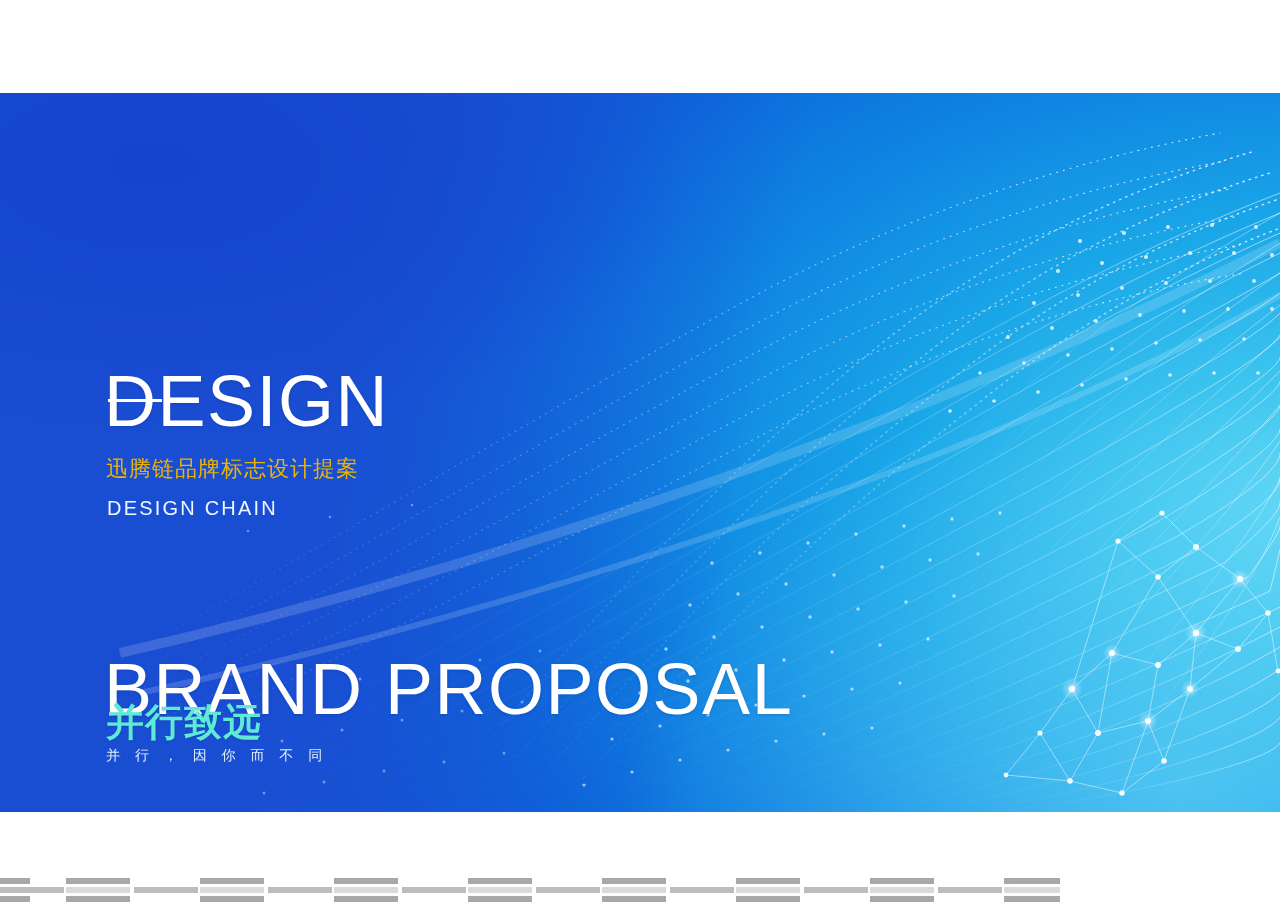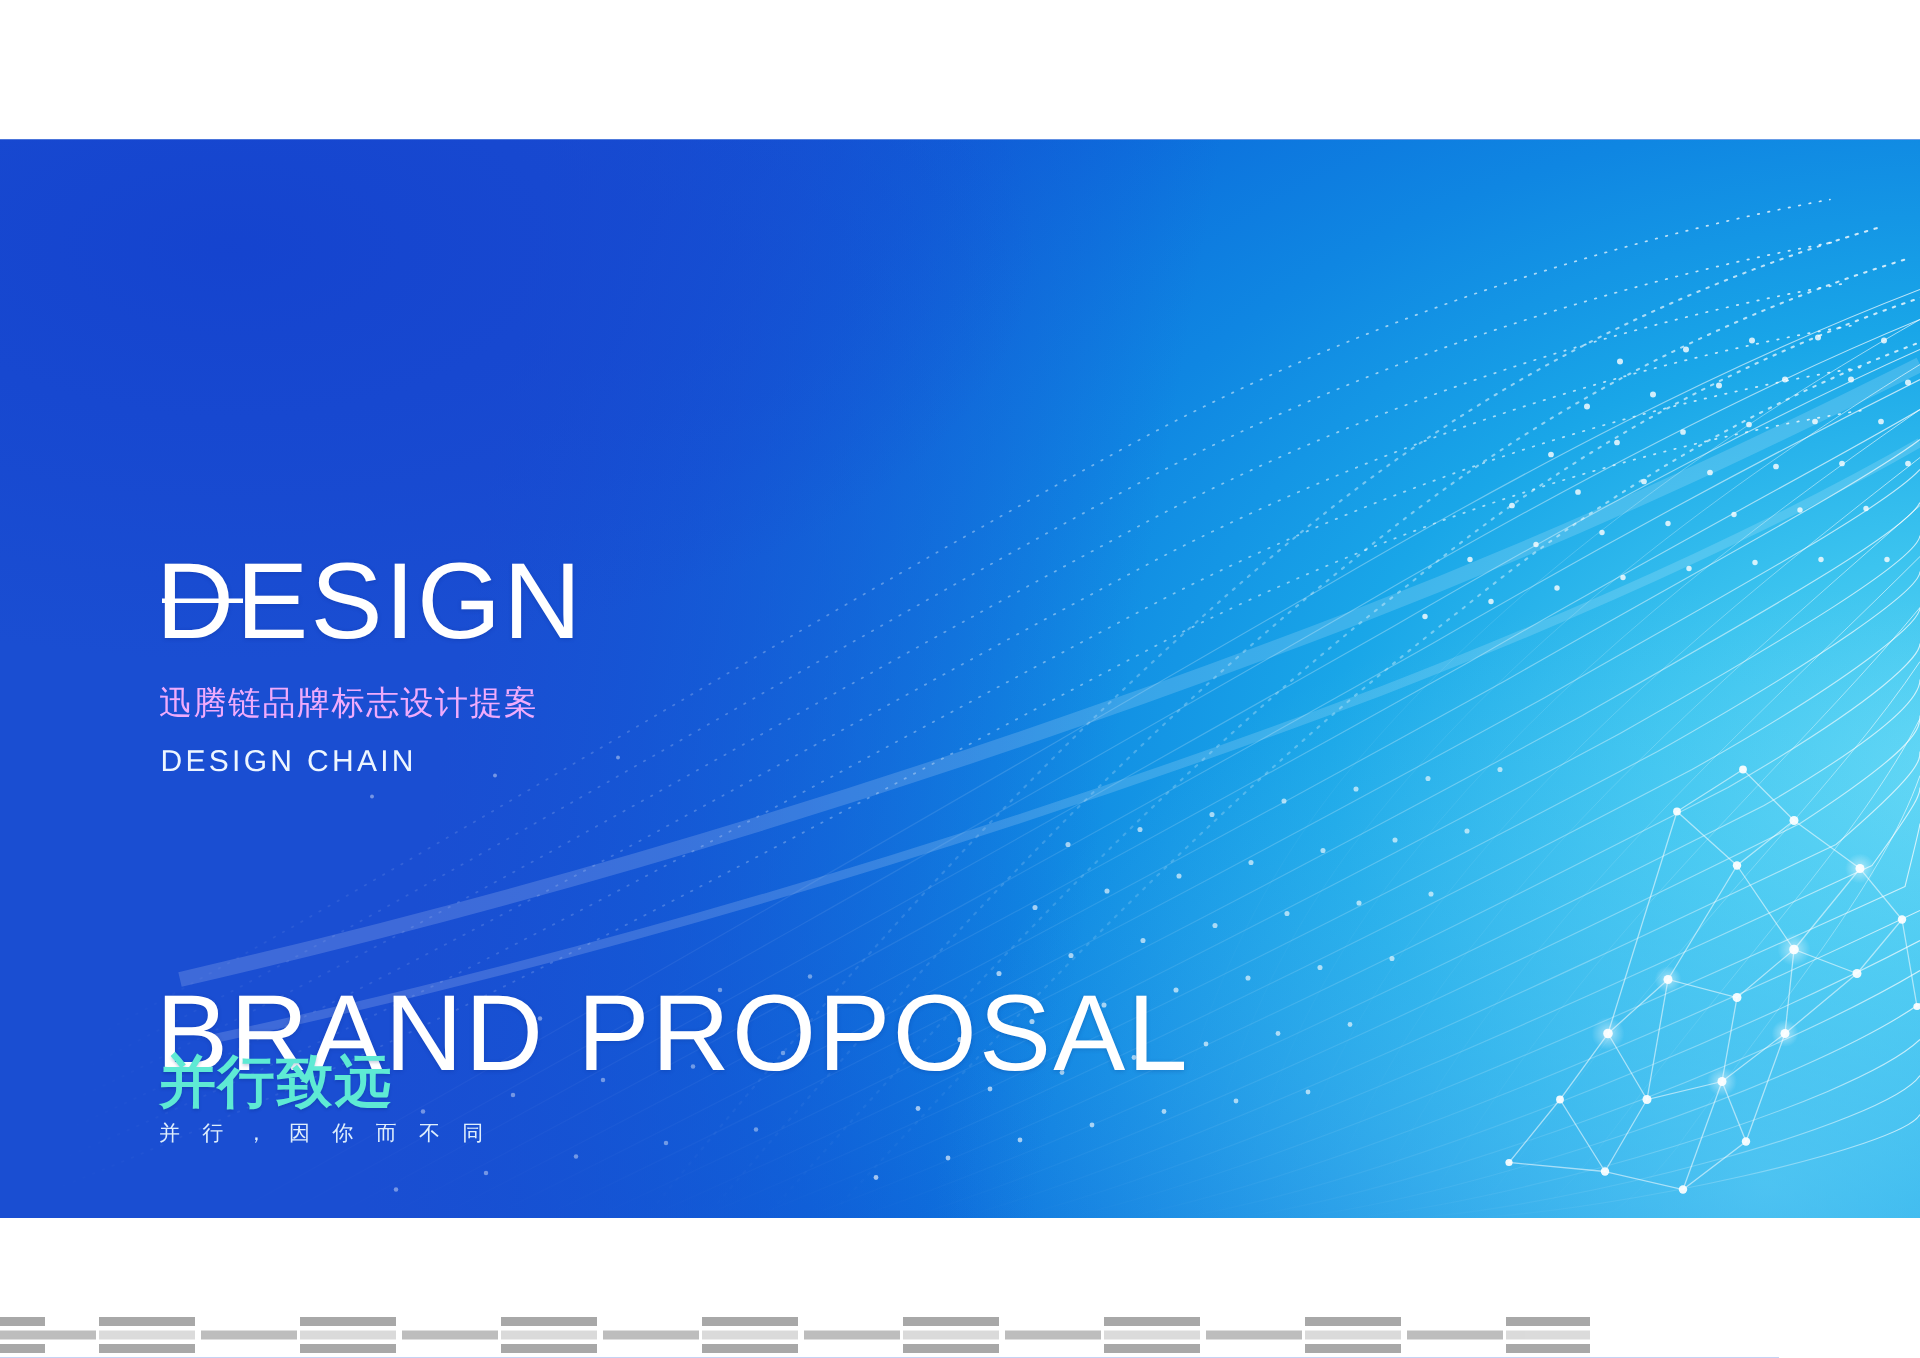--- a/index.html
+++ b/index.html
@@ -76,21 +76,21 @@
     top: 306px;
     width: 54px;
     height: 3px;
     background: #ffffff;
   }
 
   .subtitle-cn {
     position: absolute;
     left: 106px;
     top: 362px;
-    color: #f0abfc;
+    color: #eab308;
     font-size: 22px;
     line-height: 28px;
     letter-spacing: 1px;
     white-space: pre;
   }
   .subtitle-en {
     position: absolute;
     left: 107px;
     top: 402px;
     color: #eef6ff;

